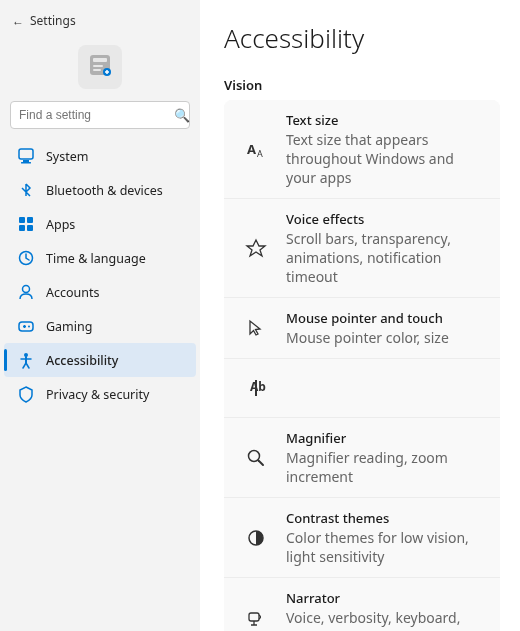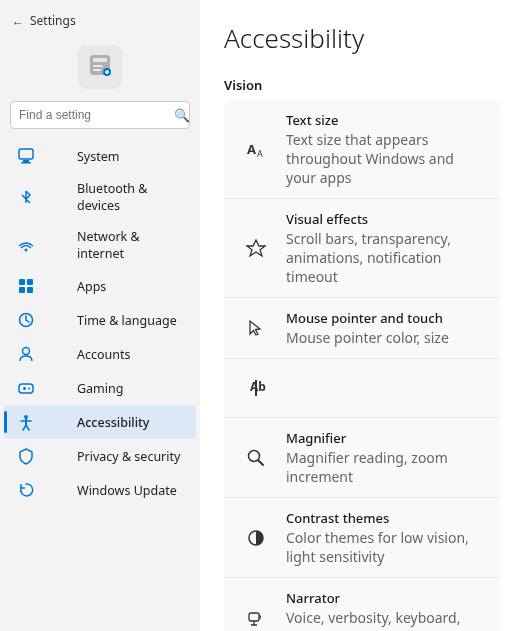--- a/index.html
+++ b/index.html
@@ -80,21 +80,20 @@
     .nav-item {
       display: flex;
       align-items: center;
       padding: 7px 12px;
       cursor: pointer;
       border-radius: 4px;
       margin: 0 4px;
       color: #222;
       font-size: 13px;
       position: relative;
-      gap: 31px;
     }
     .nav-item.active {
       background: #dce8f5;
       font-weight: 500;
     }
     .nav-item.active::before {
       content: '';
       position: absolute;
       left: 0;
       top: 6px;
@@ -227,30 +226,20 @@
     <span class="nav-icon">
           <svg width="18" height="18" viewBox="0 0 18 18">
             <path d="M9 3 L13 7 L9 11 L13 15 M9 3 L9 15 M5 7 L9 11" fill="none" stroke="#0078d4" stroke-width="1.5"></path>
           </svg>
         </span>
     <span class="nav-label">Bluetooth &amp; devices</span>
   </div>
       <div class="nav-item">
     <span class="nav-icon">
           <svg width="18" height="18" viewBox="0 0 18 18">
-            <path d="M2 10 Q9 4 16 10" fill="none" stroke="#0078d4" stroke-width="1.5"></path>
-            <path d="M4 12 Q9 7 14 12" fill="none" stroke="#0078d4" stroke-width="1.5"></path>
-            <circle cx="9" cy="14" r="1.5" fill="#0078d4"></circle>
-          </svg>
-        </span>
-    <span class="nav-label">Network &amp; internet</span>
-  </div>
-      <div class="nav-item">
-    <span class="nav-icon">
-          <svg width="18" height="18" viewBox="0 0 18 18">
             <rect x="2" y="2" width="6" height="6" rx="1" fill="#0078d4"></rect>
             <rect x="10" y="2" width="6" height="6" rx="1" fill="#0078d4"></rect>
             <rect x="2" y="10" width="6" height="6" rx="1" fill="#0078d4"></rect>
             <rect x="10" y="10" width="6" height="6" rx="1" fill="#0078d4"></rect>
           </svg>
         </span>
     <span class="nav-label">Apps</span>
   </div>
       <div class="nav-item">
     <span class="nav-icon">
@@ -294,29 +283,20 @@
     <span class="nav-label">Accessibility</span>
   </div>
       <div class="nav-item">
     <span class="nav-icon">
           <svg width="18" height="18" viewBox="0 0 18 18">
             <path d="M9 2 L15 5 L15 10 Q15 14 9 17 Q3 14 3 10 L3 5 Z" fill="none" stroke="#0078d4" stroke-width="1.5"></path>
           </svg>
         </span>
     <span class="nav-label">Privacy &amp; security</span>
   </div>
-      <div class="nav-item">
-    <span class="nav-icon">
-          <svg width="18" height="18" viewBox="0 0 18 18">
-            <path d="M9 3 A6 6 0 1 1 4 7" fill="none" stroke="#0078d4" stroke-width="1.5" stroke-linecap="round"></path>
-            <polyline points="4,3 4,7 8,7" fill="none" stroke="#0078d4" stroke-width="1.5" stroke-linejoin="round"></polyline>
-          </svg>
-        </span>
-    <span class="nav-label">Windows Update</span>
-  </div>
     </div>
 </nav>
 
 <main class="main">
   <h1 class="page-title">Accessibility</h1>
 
   <div id="sections-container">
       <div>
         <div class="section-label">Vision</div>
         <div class="settings-list">
@@ -332,21 +312,21 @@
         <div class="item-desc">Text size that appears throughout Windows and your apps</div>
       </div>
     </div>
           <div class="settings-item">
       <div class="item-icon">
               <svg width="22" height="22" viewBox="0 0 22 22">
                 <polygon points="11,3 14,9 20,9 15,13 17,19 11,15 5,19 7,13 2,9 8,9" fill="none" stroke="#333" stroke-width="1.3"></polygon>
               </svg>
             </div>
       <div class="item-text">
-        <div class="item-title">Visual effects</div>
+        <div class="item-title">Voice effects</div>
         <div class="item-desc">Scroll bars, transparency, animations, notification timeout</div>
       </div>
     </div>
           <div class="settings-item">
       <div class="item-icon">
               <svg width="22" height="22" viewBox="0 0 22 22">
                 <path d="M5 4 L5 17 L8.5 13.5 L11 18 L13 17 L10.5 12.5 L15 12 Z" fill="none" stroke="#333" stroke-width="1.3"></path>
               </svg>
             </div>
       <div class="item-text">

